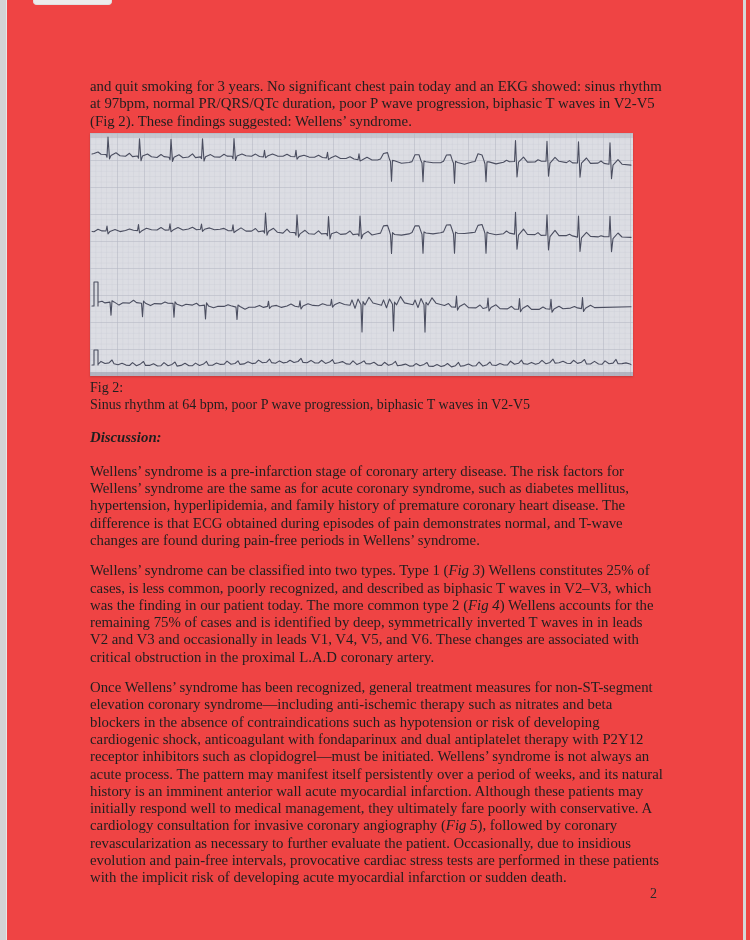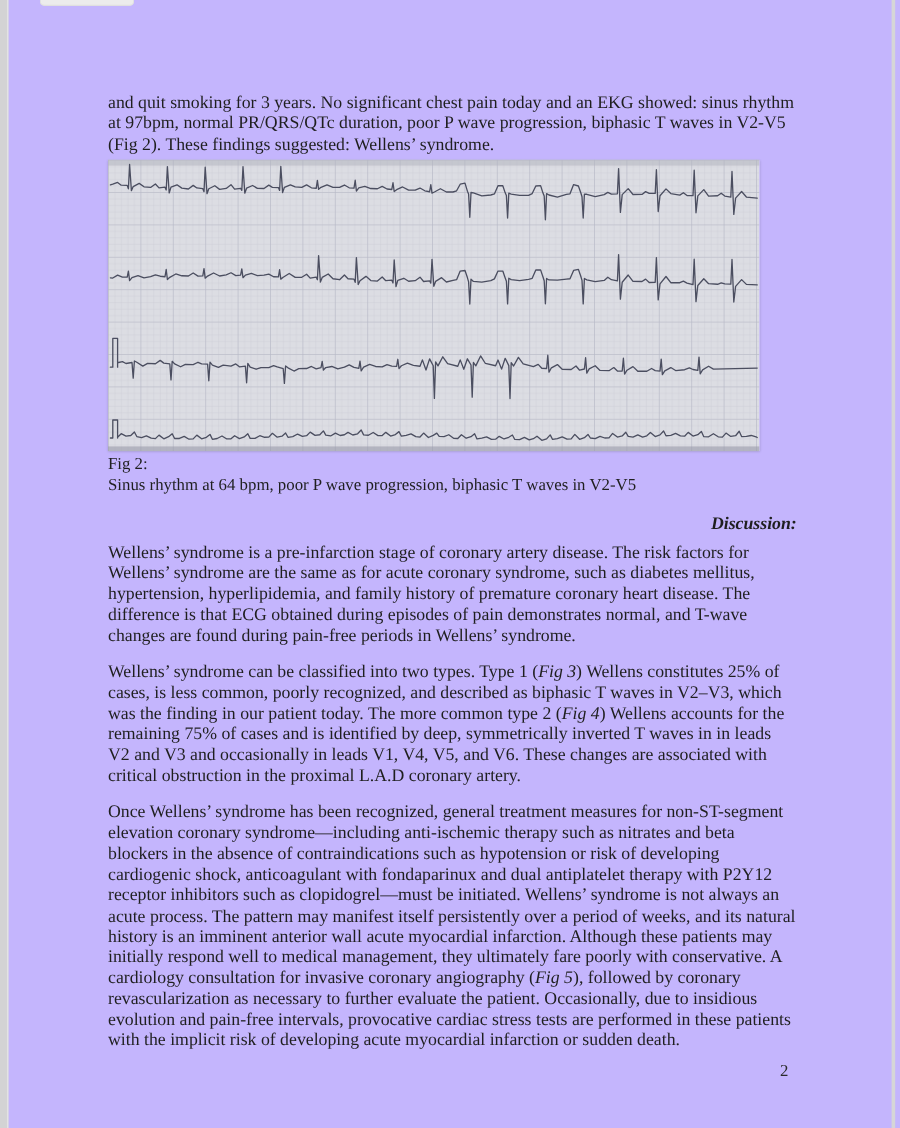--- a/index.html
+++ b/index.html
@@ -1,29 +1,29 @@
 <!DOCTYPE html>
 <html><head>
 <meta charset="utf-8">
 <style>
   html,body{margin:0;padding:0;background:#ffffff;}
   .viewport{
-    position:relative;width:750px;height:940px;overflow:hidden;background:#c4b5fd;
+    position:relative;width:750px;height:940px;overflow:hidden;background:#ef4444;
     font-family:"Liberation Serif","DejaVu Serif",serif;color:#1f1f1f;text-decoration:underline;
   }
   .edge-left{position:absolute;left:0;top:0;width:6px;height:940px;background:#d3d3d4;border-right:1px solid #e6e6e6;}
   .edge-right{position:absolute;left:743px;top:0;width:3px;height:940px;background:#d6d6d7;}
   .top-remnant{position:absolute;left:33px;top:0;width:77px;height:4px;background:#ececec;border:1px solid #e0e0e0;border-top:none;border-radius:0 0 4px 4px;}
   .content{position:absolute;left:90px;top:78px;width:574px;}
   .body-text{margin:0;font-size:14.8px;line-height:17.3px;text-align:left;}
   .para-gap{margin-top:13px;}
   figure.ecg{margin:3px 0 0 0;padding:0;}
   figure.ecg svg{display:block;box-shadow:0 1px 2px rgba(0,0,0,0.18);}
   figcaption{font-size:14px;line-height:17.3px;margin-top:3px;}
-  .disc-head{margin:16px 0 6px 0;font-size:14.8px;line-height:17.3px;font-weight:bold;font-style:italic;text-align:right;}
+  .disc-head{margin:16px 0 16px 0;font-size:14.8px;line-height:17.3px;font-weight:bold;font-style:italic;}
   .it{font-style:italic;}
   .page-number{position:absolute;left:650px;top:886px;font-size:14px;color:#2a2a2a;}
 </style>
 </head>
 <body>
 
 <div class="viewport">
   <div class="edge-left"></div>
   <div class="edge-right"></div>
   <div class="top-remnant"></div>

